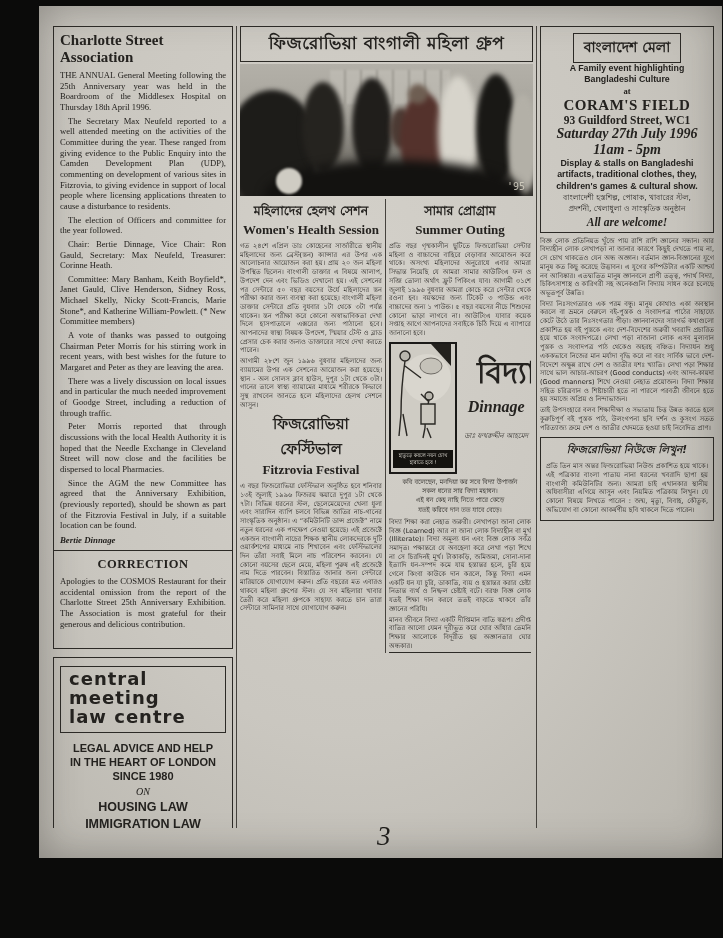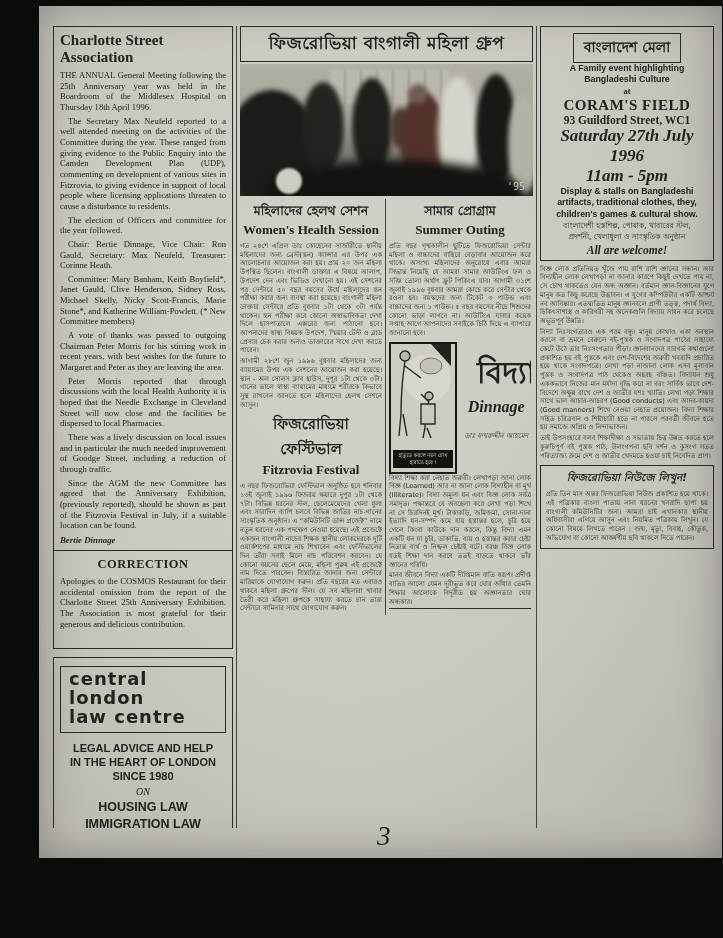--- a/index.html
+++ b/index.html
@@ -60,21 +60,21 @@
   .endrule{border-bottom:1.5px solid #2c2a26;margin-top:2px;}
 
   
   .mela{border:1.5px solid #2c2a26;text-align:center;padding:6px 4px 4px 4px;}
   .mela-title-bn{border:1.5px solid #2c2a26;display:inline-block;padding:2px 10px;font-size:14px;font-weight:bold;}
   .mela-en{font-weight:bold;font-size:16px;margin-top:3px;}
   .mela-sub{font-weight:bold;font-size:8.8px;font-family:"Liberation Sans",sans-serif;line-height:1.25;}
   .mela-at{font-weight:bold;font-size:8.5px;margin:1px 0;}
   .mela-venue{font-weight:bold;font-size:15px;letter-spacing:.5px;}
   .mela-addr{font-weight:bold;font-size:11.5px;}
-  .mela-date{font-weight:bold;font-style:italic;font-size:17px;}
+  .mela-date{font-weight:bold;font-style:italic;font-size:14px;}
   .mela-detail{font-weight:bold;font-size:8.8px;font-family:"Liberation Sans",sans-serif;line-height:1.3;}
   .mela-bn{font-size:7.5px;line-height:1.5;}
   .mela-welcome{font-weight:bold;font-style:italic;font-size:11.5px;margin-top:1px;}
   .rc-body{margin-top:4px;}
   .writebox{border:1.5px solid #2c2a26;padding:4px 5px;margin-top:5px;}
   .writebox h4{margin:0 0 3px 0;text-align:center;font-style:italic;font-size:10.5px;font-weight:bold;}
   .pagenum{position:absolute;left:338px;bottom:6px;font-size:27px;font-style:italic;font-family:"Liberation Serif",serif;color:#1e1d1a;}
   .wallframes{position:absolute;top:6px;left:90px;width:120px;height:34px;
       background:repeating-linear-gradient(90deg,#c7c4bc 0 14px,#8d8a82 14px 16px);opacity:.5;filter:blur(1px);}
 </style>
@@ -86,34 +86,34 @@
 
     <div class="col-left">
       <div class="box">
         <h2 class="charlotte-title">Charlotte Street Association</h2>
         <p>THE ANNUAL General Meeting following the 25th Anniversary year was held in the Boardroom of the Middlesex Hospital on Thursday 18th April 1996.</p>
         <p class="indent">The Secretary Max Neufeld reported to a well attended meeting on the activities of the Committee during the year.  These ranged from giving evidence to the Public Enquiry into the Camden Development Plan (UDP), commenting on development of various sites in Fitzrovia, to giving evidence in support of local people where licensing applications threaten to cause a disturbance to residents.</p>
         <p class="indent">The election of Officers and committee for the year followed.</p>
         <p class="indent">Chair: Bertie Dinnage, Vice Chair: Ron Gauld, Secretary: Max Neufeld, Treasurer: Corinne Heath.</p>
         <p class="indent">Committee: Mary Banham, Keith Boyfield*, Janet Gauld, Clive Henderson, Sidney Ross, Michael Skelly, Nicky Scott-Francis, Marie Stone*, and Katherine William-Powlett.  (* New Committee members)</p>
         <p class="indent">A vote of thanks was passed to outgoing Chairman Peter Morris for his stirring work in recent years, with best wishes for the future to Margaret and Peter as they are leaving the area.</p>
+        <p class="indent">There was a lively discussion on local issues and in particular the much needed improvement of Goodge Street, including a reduction of through traffic.</p>
         <p class="indent">Peter Morris reported that through discussions with the local Health Authority it is hoped that the Needle Exchange in Cleveland Street will now close and the facilities be dispersed to local Pharmacies.</p>
-        <p class="indent">There was a lively discussion on local issues and in particular the much needed improvement of Goodge Street, including a reduction of through traffic.</p>
         <p class="indent">Since the AGM the new Committee has agreed that the Anniversary Exhibition, (previously reported), should be shown as part of the Fitzrovia Festival in July, if a suitable location can be found.</p>
         <div class="signature">Bertie Dinnage</div>
       </div>
 
       <div class="correction">
         <h3>CORRECTION</h3>
         <p>Apologies to the COSMOS Restaurant for their accidental omission from the report of the Charlotte Street 25th Anniversary Exhibition.  The Association is most grateful for their generous and delicious contribution.</p>
       </div>
 
       <div class="law">
         <div class="law-logo">
-          <div>central london</div>
+          <div>central meeting</div>
           <div>law centre</div>
         </div>
         <div class="law-b1">LEGAL ADVICE AND HELP</div>
         <div class="law-b1">IN THE HEART OF LONDON</div>
         <div class="law-b1">SINCE 1980</div>
         <div class="law-on">ON</div>
         <div class="law-svc">HOUSING LAW</div>
         <div class="law-svc">IMMIGRATION LAW</div>
         <div class="law-svc">IMMIGRATION LAW</div>
         <div class="law-phone">
@@ -193,20 +193,26 @@
               </svg>
               <div class="cap bn">হাতুড়ে কবলে নয়ন চোখ হারাতে হবে !</div>
             </div>
             <div class="learning-right">
               <div class="learning-bn bn">বিদ্যা</div>
               <div class="learning-en">Dinnage</div>
               <div class="byline bn">ডাঃ ফখরুদ্দীন আহমেদ</div>
             </div>
           </div>
 
+          <div class="poem bn">
+            <div>কবি বলেছেন, মনদিয়া কর সবে বিদ্যা উপার্জন</div>
+            <div>সকল ধনের সার বিদ্যা মহাধন।</div>
+            <div>এই ধন কেহ নাহি নিতে পারে কেড়ে</div>
+            <div>যতই করিবে দান তত যাবে বেড়ে।</div>
+          </div>
           <p class="bn bnbody">বিদ্যা শিক্ষা করা নেহাত জরুরী। লেখাপড়া জানা লোক বিজ্ঞ (Learned) আর না জানা লোক বিদ্যাহীন বা মূর্খ (Illiterate)। বিদ্যা অমূল্য ধন এবং বিজ্ঞ লোক সর্বত্র সমাদৃত। পক্ষান্তরে যে অবহেলা করে লেখা পড়া শিখে না সে চিরদিনই মূর্খ। টাকাকড়ি, জমিজমা, সোনা-দানা ইত্যাদি ধন-সম্পদ কমে যায় হস্তান্তর হলে, চুরি হয়ে গেলে কিংবা কাউকে দান করলে, কিন্তু বিদ্যা এমন একটি ধন যা চুরি, ডাকাতি, ব্যয় ও হস্তান্তর করার চেষ্টা নিতান্ত ব্যর্থ ও নিষ্ফল চেষ্টাই বটে। বরঞ্চ বিজ্ঞ লোক যতই শিক্ষা দান করবে ততই বাড়তে থাকবে তাঁর জ্ঞানের পরিধি।</p>
           <p class="bn bnbody">মানব জীবনে বিদ্যা একটি দীপ্তিমান বাতি স্বরূপ। প্রদীপ্ত বাতির আলো যেমন দূরীভূত করে ঘোর আঁধার তেমনি শিক্ষার আলোকে বিদূরীত হয় অজ্ঞানতার ঘোর অন্ধকার।</p>
           <div class="endrule"></div>
         </div>
       </div>
     </div>
 
     <div class="vrule"></div>
 
     <div class="col-right">

